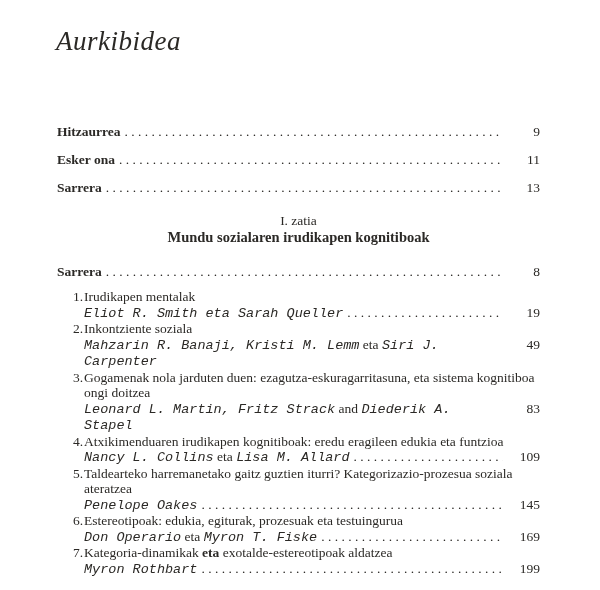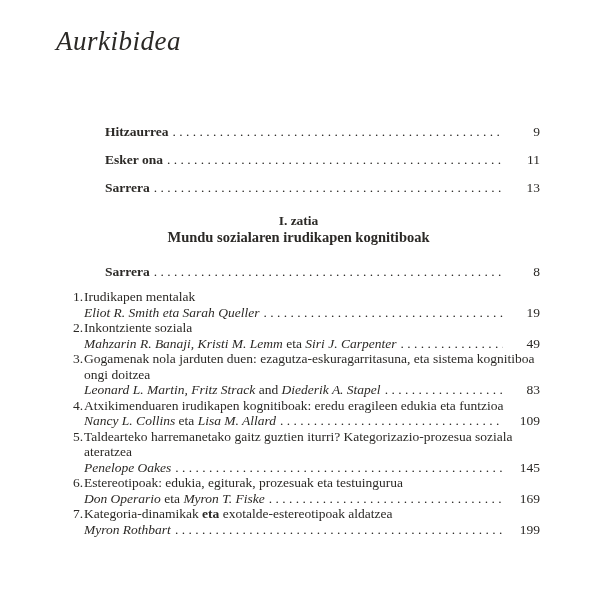--- a/index.html
+++ b/index.html
@@ -14,49 +14,49 @@
   .page { position: absolute; inset: 0; }
   .page-title {
     position: absolute; left: 56px; top: 26px;
     font-size: 27px; font-weight: normal; letter-spacing: 0.5px;
     margin: 0;
     font-style: italic;
   }
   .toc { position: absolute; left: 57px; width: 483px; top: 0; height: 590px; }
 
   .row { display: flex; align-items: baseline; font-size: 13.5px; line-height: 15px; }
-  .row .lbl { font-weight: bold; white-space: nowrap; margin-left: 48px; }
+  .row .lbl { font-weight: bold; white-space: nowrap; }
   .leader {
     flex: 1; overflow: hidden; white-space: nowrap;
     margin: 0 3px 0 4px;
   }
   .leader::after {
     content: ". . . . . . . . . . . . . . . . . . . . . . . . . . . . . . . . . . . . . . . . . . . . . . . . . . . . . . . . . . . . . . . . . . . . . . . . . . . . . . . . . . . . . . . .";
   }
   .pagenum { min-width: 34px; text-align: right; white-space: nowrap; }
 
   .front { position: absolute; top: 124px; left: 0; right: 0; }
   .front .row { margin-bottom: 13px; }
 
   .part { position: absolute; top: 212px; left: 0; right: 0; text-align: center; }
-  .part-label { font-size: 13.5px; line-height: 17px; font-weight: bold; }
+  .part-label { font-size: 13.5px; line-height: 17px; }
   .part-title { font-size: 14.5px; font-weight: bold; line-height: 17px; }
 
   .intro { position: absolute; top: 264px; left: 0; right: 0; }
 
   .chapters {
     position: absolute; top: 289px; left: 0; right: 0;
     font-size: 13.5px; line-height: 15.5px;
   }
   .chapter { position: relative; padding-left: 27px; }
   .chapter-num { position: absolute; left: 16px; top: 0; }
   .title-row { }
   .author-row { display: flex; align-items: baseline; }
   .author-row .leader::after { font-style: normal; }
-  .it { font-style: italic; }
+  .it { font-style: italic; font-family: Liberation Mono, monospace; }
   .bd { font-weight: bold; }
 </style>
 </head>
 <body>
 
 <div class="page">
 
   <h1 class="page-title">Aurkibidea</h1>
 
   <div class="toc">

